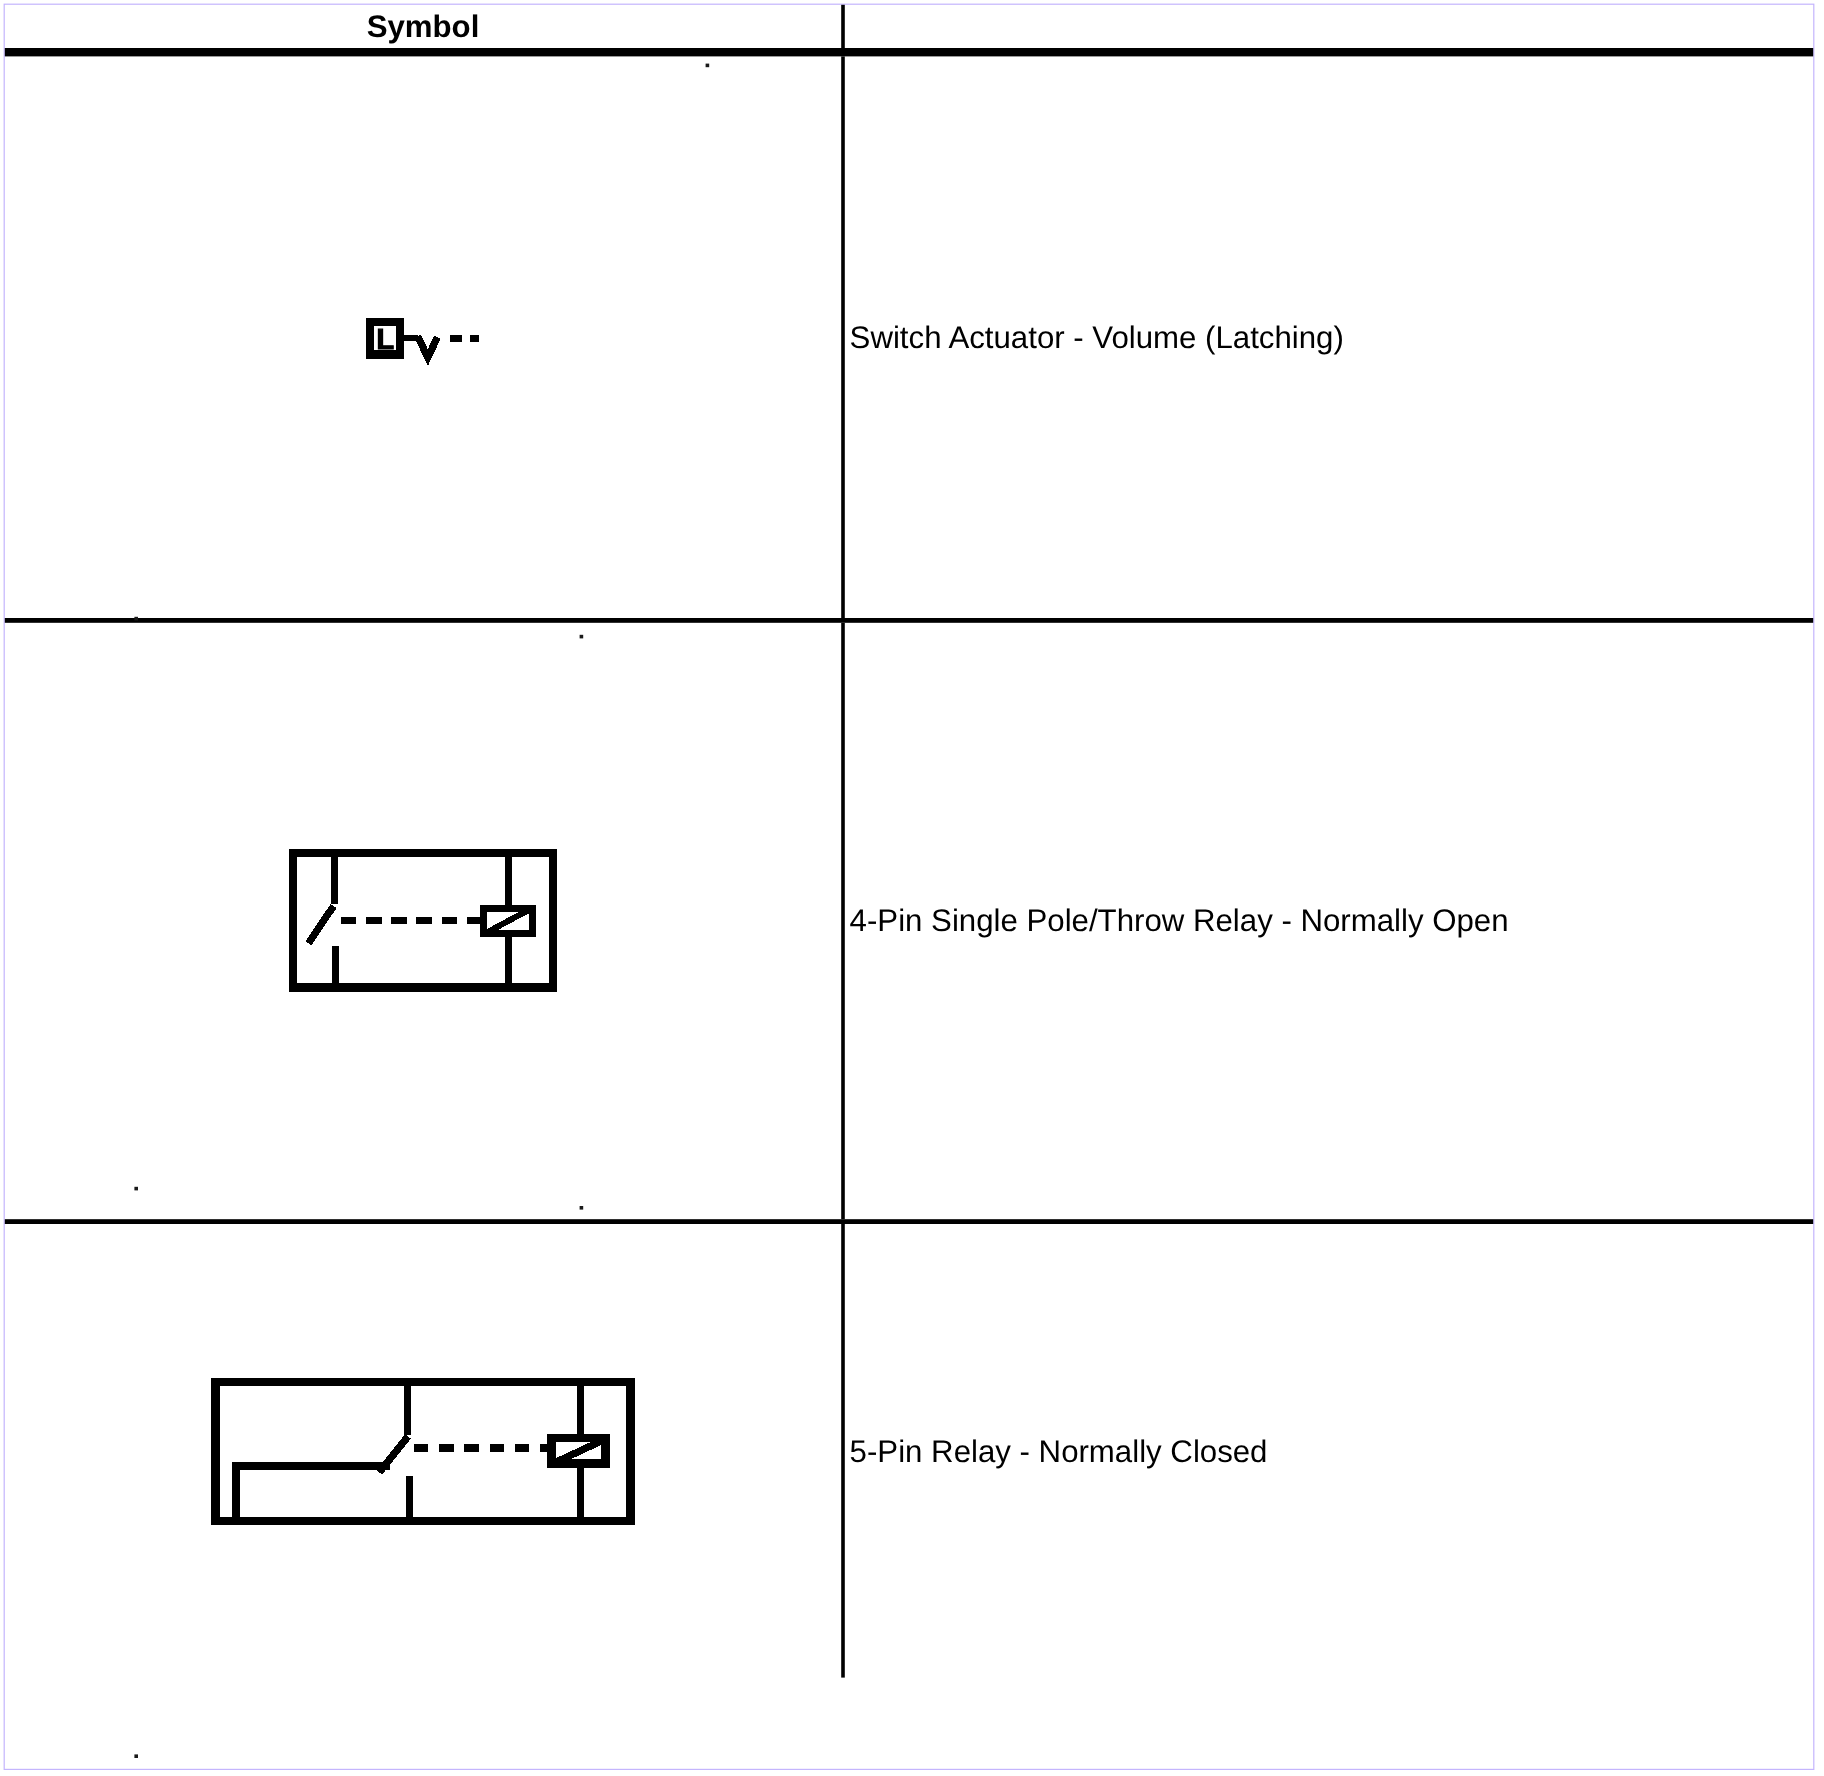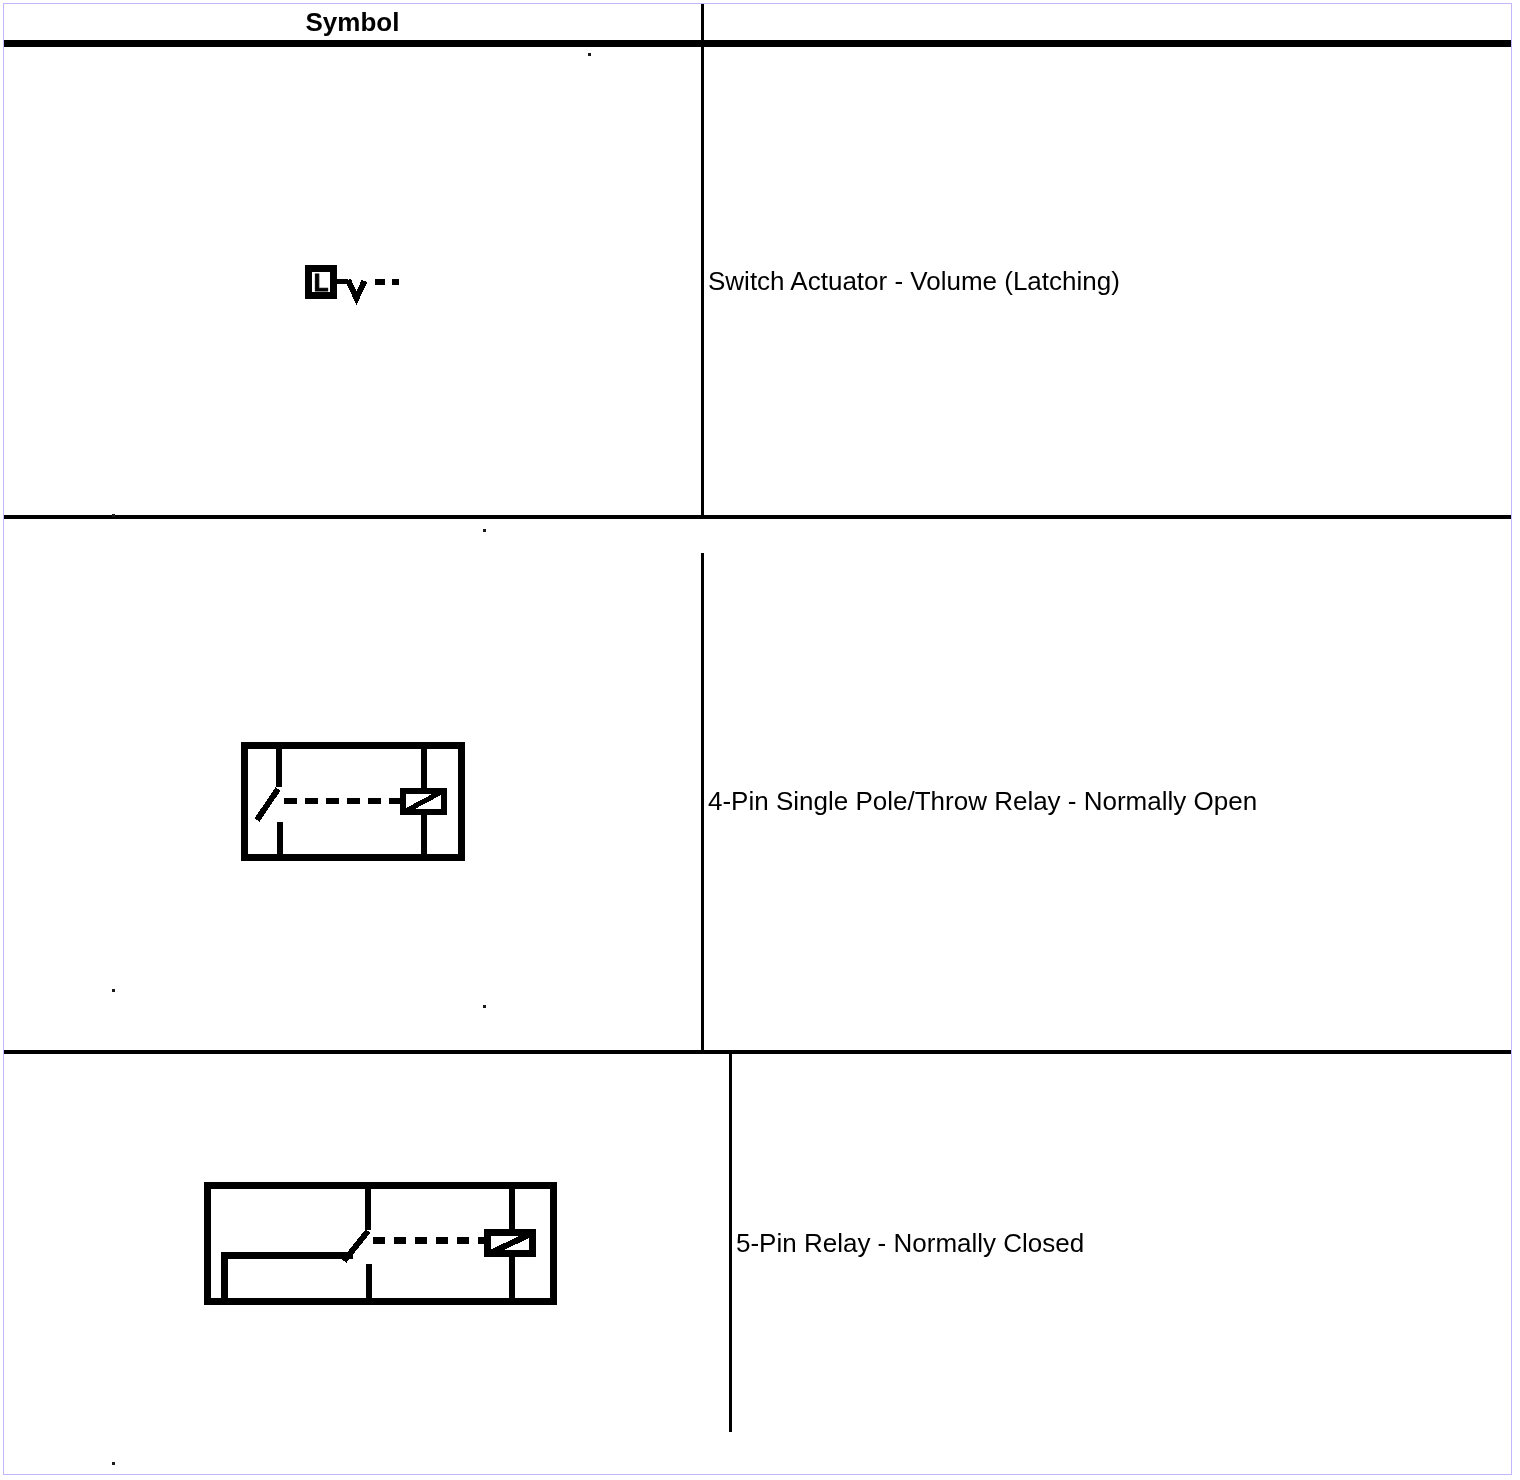--- a/index.html
+++ b/index.html
@@ -20,22 +20,22 @@
     display: flex;
     flex-direction: column;
   }
   .row {
     display: flex;
     box-sizing: border-box;
     flex: 0 0 auto;
   }
   .header-row { height: 43px; border-bottom: 7px solid #000; }
   .body-row-1 { height: 472px; border-bottom: 4px solid #000; }
-  .body-row-2 { height: 501px; border-bottom: 4px solid #000; margin-top: 34px; }
-  .body-row-3 { height: 378px; margin-left: 28px; }
+  .body-row-2 { height: 501px; border-bottom: 4px solid #000; }
+  .body-row-3 { height: 378px; }
   .cell-symbol {
     width: 700px;
     box-sizing: border-box;
     border-right: 3px solid #000;
     display: flex;
     align-items: center;
     justify-content: center;
   }
   .cell-desc {
     flex: 1;

